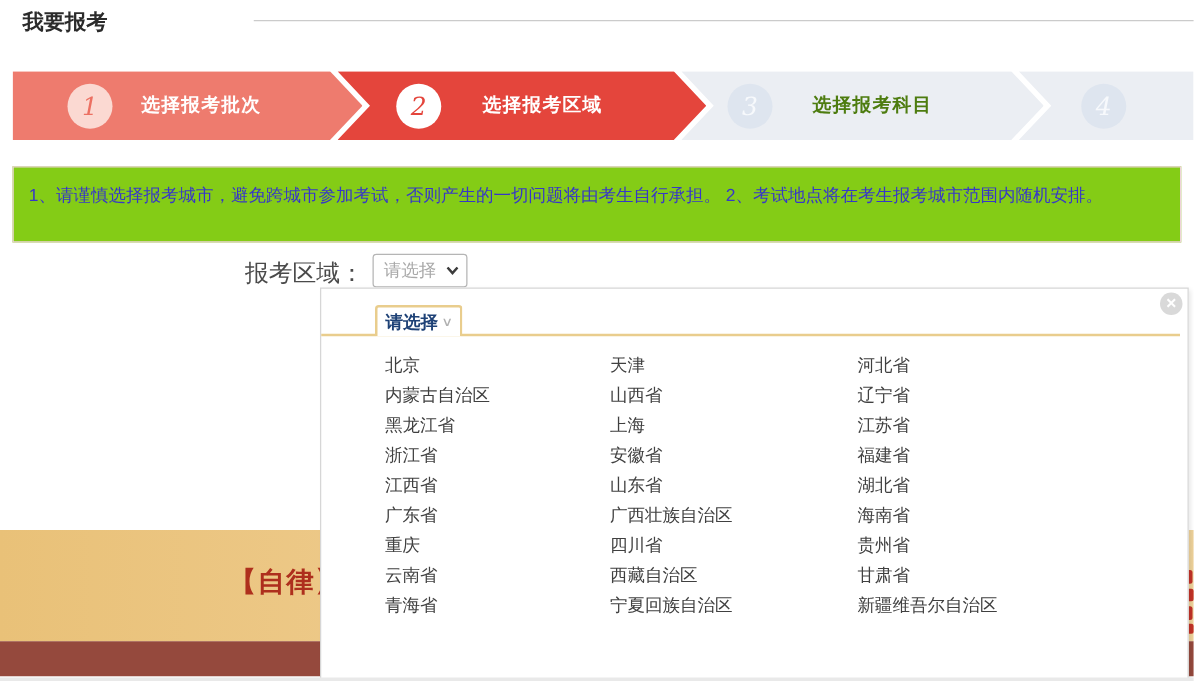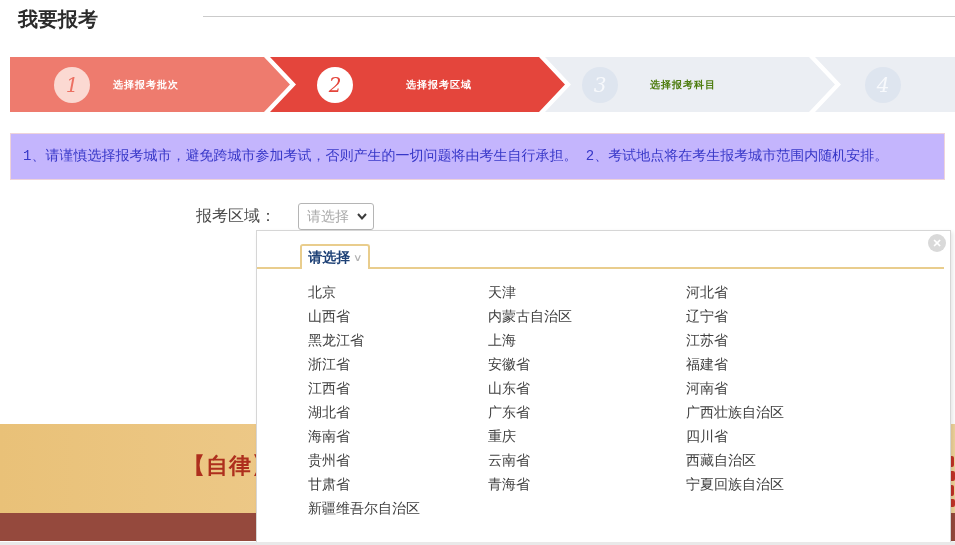--- a/index.html
+++ b/index.html
@@ -1,55 +1,55 @@
 <!DOCTYPE html>
 <html><head>
 <meta charset="utf-8">
 <style>
   * { margin:0; padding:0; box-sizing:border-box; }
   html,body { width:955px; height:545px; }
   body { font-family:"Liberation Sans", sans-serif; background:#fff; position:relative; overflow:hidden; }
   #screen { position:absolute; inset:0; width:955px; height:545px; background:#fff; }
 
   
-  .page-title { position:absolute; left:18px; top:6px; font-size:20px; font-weight:bold; color:#2b2b2b; }
+  .page-title { position:absolute; left:18px; top:6px; font-size:17px; font-weight:bold; color:#2b2b2b; }
   .top-divider { position:absolute; left:203px; right:0; top:16px; height:1px; background:#cbcbcb; }
 
   
   .steps { position:absolute; left:10px; top:57px; width:945px; height:55px; }
   .seg { position:absolute; top:0; height:55px; }
   .seg1 { left:0; width:280px; background:#ee7b6e;
           clip-path:polygon(0 0,254px 0,100% 50%,254px 100%,0 100%); }
   .seg2 { left:260px; width:295px; background:#e4453c;
           clip-path:polygon(0 0,269px 0,100% 50%,269px 100%,0 100%,26px 50%); }
   .seg3 { left:535px; width:290px; background:#ebeef3;
           clip-path:polygon(0 0,264px 0,100% 50%,264px 100%,0 100%,26px 50%); }
   .seg4 { left:805px; width:140px; background:#ebeef3;
           clip-path:polygon(0 0,100% 0,100% 100%,0 100%,26px 50%); }
   .step-circle { position:absolute; top:10px; width:36px; height:36px; border-radius:50%;
           text-align:center; line-height:36px; font-family:"DejaVu Serif", serif;
           font-style:italic; font-size:20px; z-index:2; }
   .c1 { left:44px;  background:#fbd9d2; color:#ec7062; }
   .c2 { left:307px; background:#ffffff; color:#e4453c; }
   .c3 { left:572px; background:#dee5ef; color:#f7f9fc; }
   .c4 { left:855px; background:#dee5ef; color:#f7f9fc; }
-  .step-label { position:absolute; top:0; height:69px; line-height:55px; font-size:10px;
+  .step-label { position:absolute; top:0; height:69px; line-height:55px; font-size:15px;
           font-weight:bold; z-index:2; letter-spacing:1px; }
   .l1 { left:103px; color:#ffffff; }
-  .l2 { left:396px; color:#ffffff; }
+  .l2 { left:376px; color:#ffffff; }
   .l3 { left:640px; color:#4d7c0f; }
 
   
-  .notice { position:absolute; left:10px; right:10px; top:133px; height:47px;
-          background:#c4b5fd; border:1px solid #eed3da;font-family:Liberation Mono, monospace; }
+  .notice { position:absolute; left:10px; right:10px; top:133px; height:61px;
+          background:#84cc16; border:1px solid #eed3da; }
   .notice-text { position:absolute; left:12px; top:0; right:8px; height:45px; line-height:45px;
           font-size:14px; color:#3737c8; white-space:nowrap; overflow:hidden; }
 
   
-  .region-label { position:absolute; left:196px; top:206px; font-size:16px; color:#4a4a4a; }
+  .region-label { position:absolute; left:196px; top:206px; font-size:19px; color:#4a4a4a; }
   .select-box { position:absolute; left:298px; top:203px; width:76px; height:27px;
           background:#fff; border:1px solid #b5b5b5; border-radius:3px; cursor:pointer;
           display:flex; align-items:center; }
   .select-value { flex:1; text-align:center; font-size:14px; color:#a9a9a9; }
   .select-box svg { margin-right:6px; }
 
   
   .gold-banner { position:absolute; left:0; top:424px; width:955px; height:89px; z-index:1;
           background:linear-gradient(90deg,#e9c178 0%,#eecb8d 40%,#f3dca9 75%,#eed29a 100%); }
   .slogan { position:absolute; left:183px; top:27px; font-size:22px; font-weight:bold;
@@ -130,32 +130,31 @@
     <div class="picker-close">✕</div>
     <div class="tab-strip"></div>
     <div class="picker-tab">
       <span class="tab-text">请选择</span>
       <span class="tab-caret">∨</span>
     </div>
     <div class="region-grid">
         <div class="region">北京</div>
         <div class="region">天津</div>
         <div class="region">河北省</div>
+        <div class="region">内蒙古自治区</div>
         <div class="region">山西省</div>
-        <div class="region">内蒙古自治区</div>
         <div class="region">辽宁省</div>
         <div class="region">黑龙江省</div>
         <div class="region">上海</div>
         <div class="region">江苏省</div>
         <div class="region">浙江省</div>
         <div class="region">安徽省</div>
         <div class="region">福建省</div>
         <div class="region">江西省</div>
         <div class="region">山东省</div>
-        <div class="region">河南省</div>
         <div class="region">湖北省</div>
         <div class="region">广东省</div>
         <div class="region">广西壮族自治区</div>
         <div class="region">海南省</div>
         <div class="region">重庆</div>
         <div class="region">四川省</div>
         <div class="region">贵州省</div>
         <div class="region">云南省</div>
         <div class="region">西藏自治区</div>
         <div class="region">甘肃省</div>

